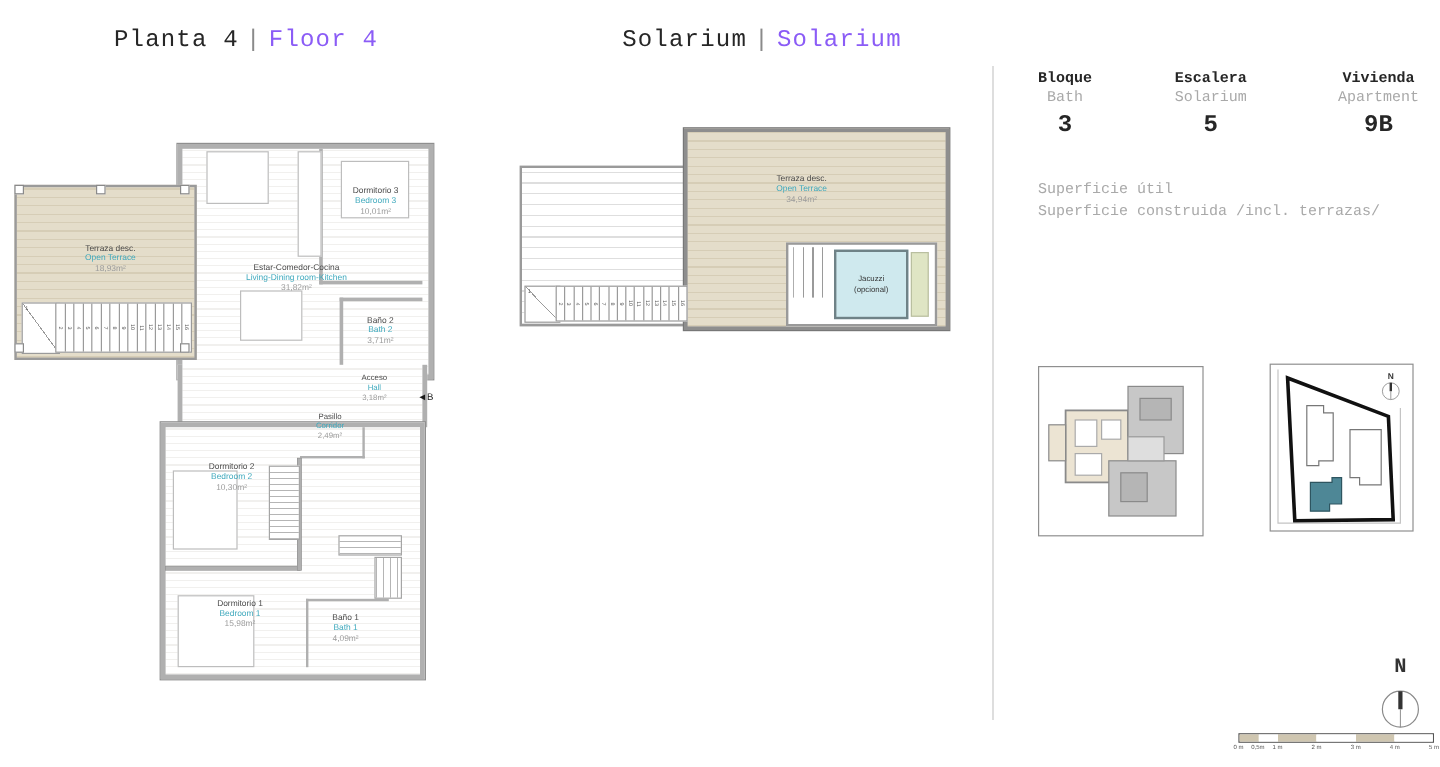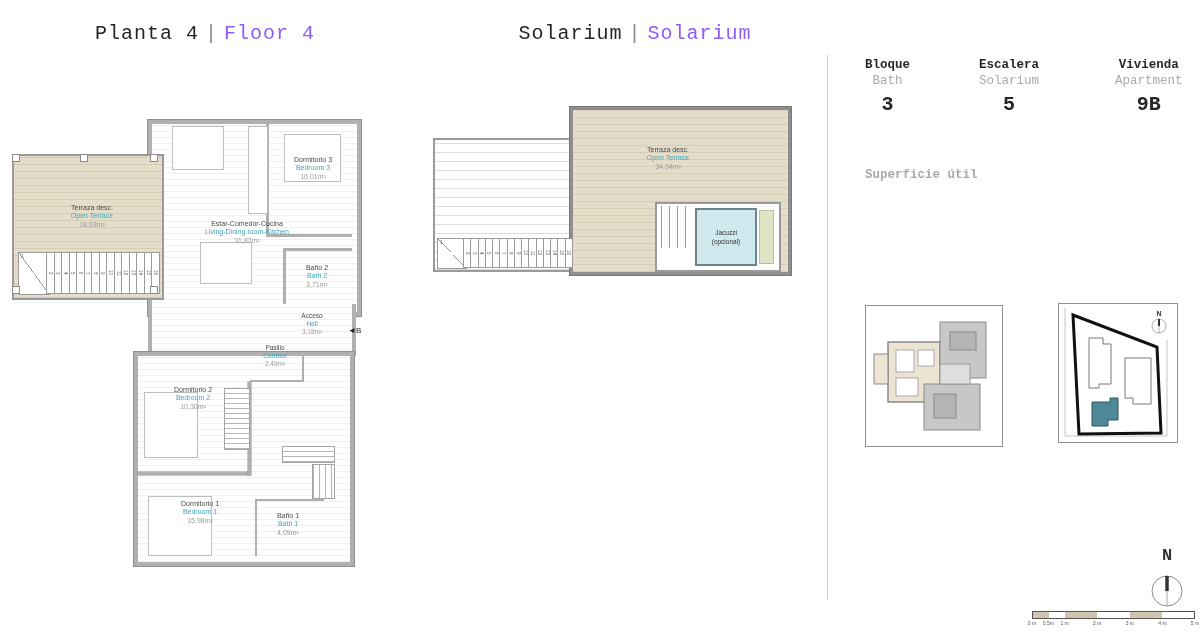--- a/index.html
+++ b/index.html
@@ -15,21 +15,21 @@
   
   .unit-col{position:absolute;top:58px;font-size:12.5px;line-height:1.25;text-align:center;}
   .unit-col .lbl{font-weight:bold;}
   .unit-col .sub{color:#a9a9a9;}
   .unit-col .val{font-size:20px;font-weight:bold;margin-top:3px;}
   
   #areas{position:absolute;left:865px;top:150px;width:332px;font-size:12.5px;}
   .area-row{display:flex;align-items:baseline;font-weight:bold;white-space:nowrap;}
   .area-row .a-dots{flex:1;overflow:hidden;margin:0 4px;}
   .area-row .a-val{font-size:13px;}
-  .a-es{color:#a9a9a9;margin:18px 0 4px 0;font-weight:bold;}
+  .a-es{color:#a9a9a9;margin:1px 0 4px 0;}
   
   .wallblock{position:absolute;border:4px solid #b0b0b0;box-shadow:0 0 0 1px #8f8f8f;
              background:#fff repeating-linear-gradient(0deg,#f1f0ee 0,#f1f0ee 1px,transparent 1px,transparent 6px);}
   .deck{background:#e4ddca repeating-linear-gradient(0deg,#d6cdb6 0,#d6cdb6 1px,transparent 1px,transparent 7px);}
   .rlabel{position:absolute;text-align:center;font-family:"Liberation Sans",sans-serif;
           font-size:7px;line-height:1.2;z-index:5;}
   .rlabel .r-es{color:#4a4a4a;}
   .rlabel .r-en{color:#3fa9bd;}
   .rlabel .r-ar{color:#9b9b9b;}
   .rlabel.sm{font-size:6.5px;}
@@ -97,20 +97,21 @@
     <div class="val">5</div>
   </div>
   <div class="unit-col" style="left:1072px;margin-left:43px;">
     <div class="lbl">Vivienda</div>
     <div class="sub">Apartment</div>
     <div class="val">9B</div>
   </div>
 
   <div id="areas">
     <div class="a-es">Superficie útil</div>
+    <div class="a-es">Superficie construida /incl. terrazas/</div>
   </div>
 
   <div class="abs" style="left:10px;top:112px;width:368px;height:462px;">
 
     <div class="wallblock" style="left:138px;top:8px;width:205px;height:188px;">
       <div style="position:absolute;left:114px;top:0;width:83px;height:110px;border-left:3px solid #b0b0b0;border-bottom:3px solid #b0b0b0;"></div>
       <div style="position:absolute;left:131px;top:124px;width:66px;height:56px;border-left:3px solid #b0b0b0;border-top:3px solid #b0b0b0;"></div>
       <div class="furn" style="left:20px;top:2px;width:50px;height:42px;"></div>
       <div class="furn" style="left:96px;top:2px;width:18px;height:86px;"></div>
       <div class="furn" style="left:48px;top:118px;width:50px;height:40px;"></div>

